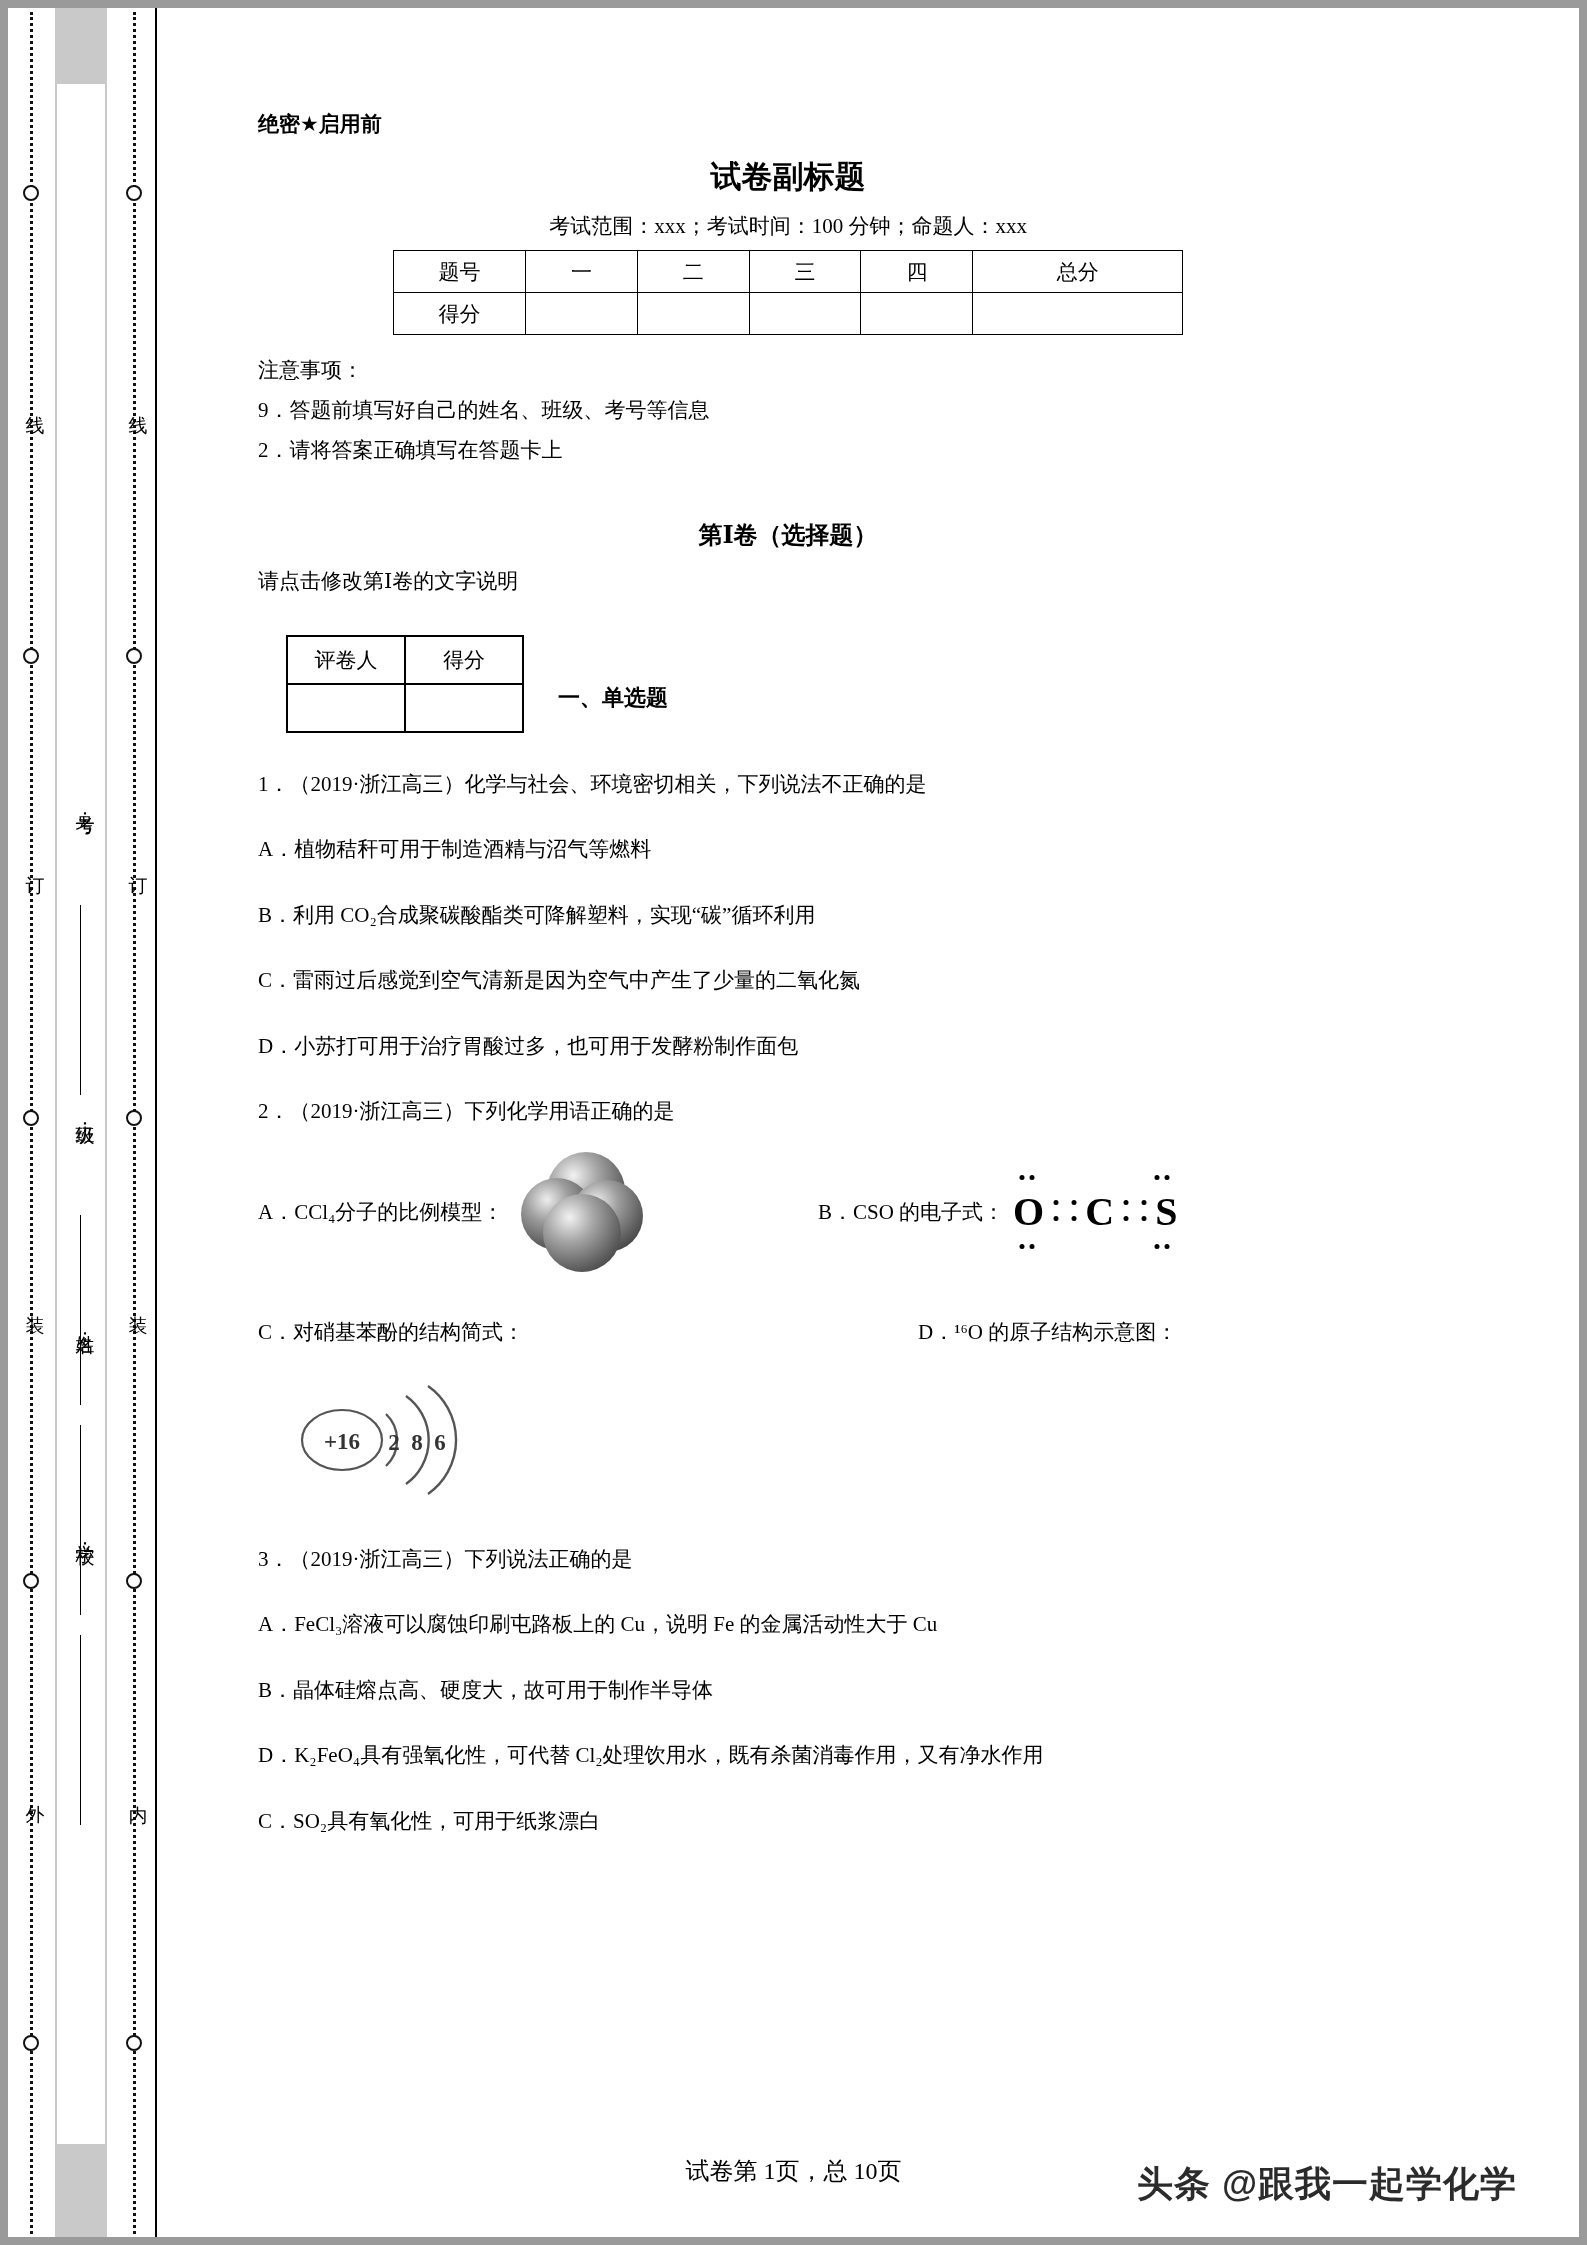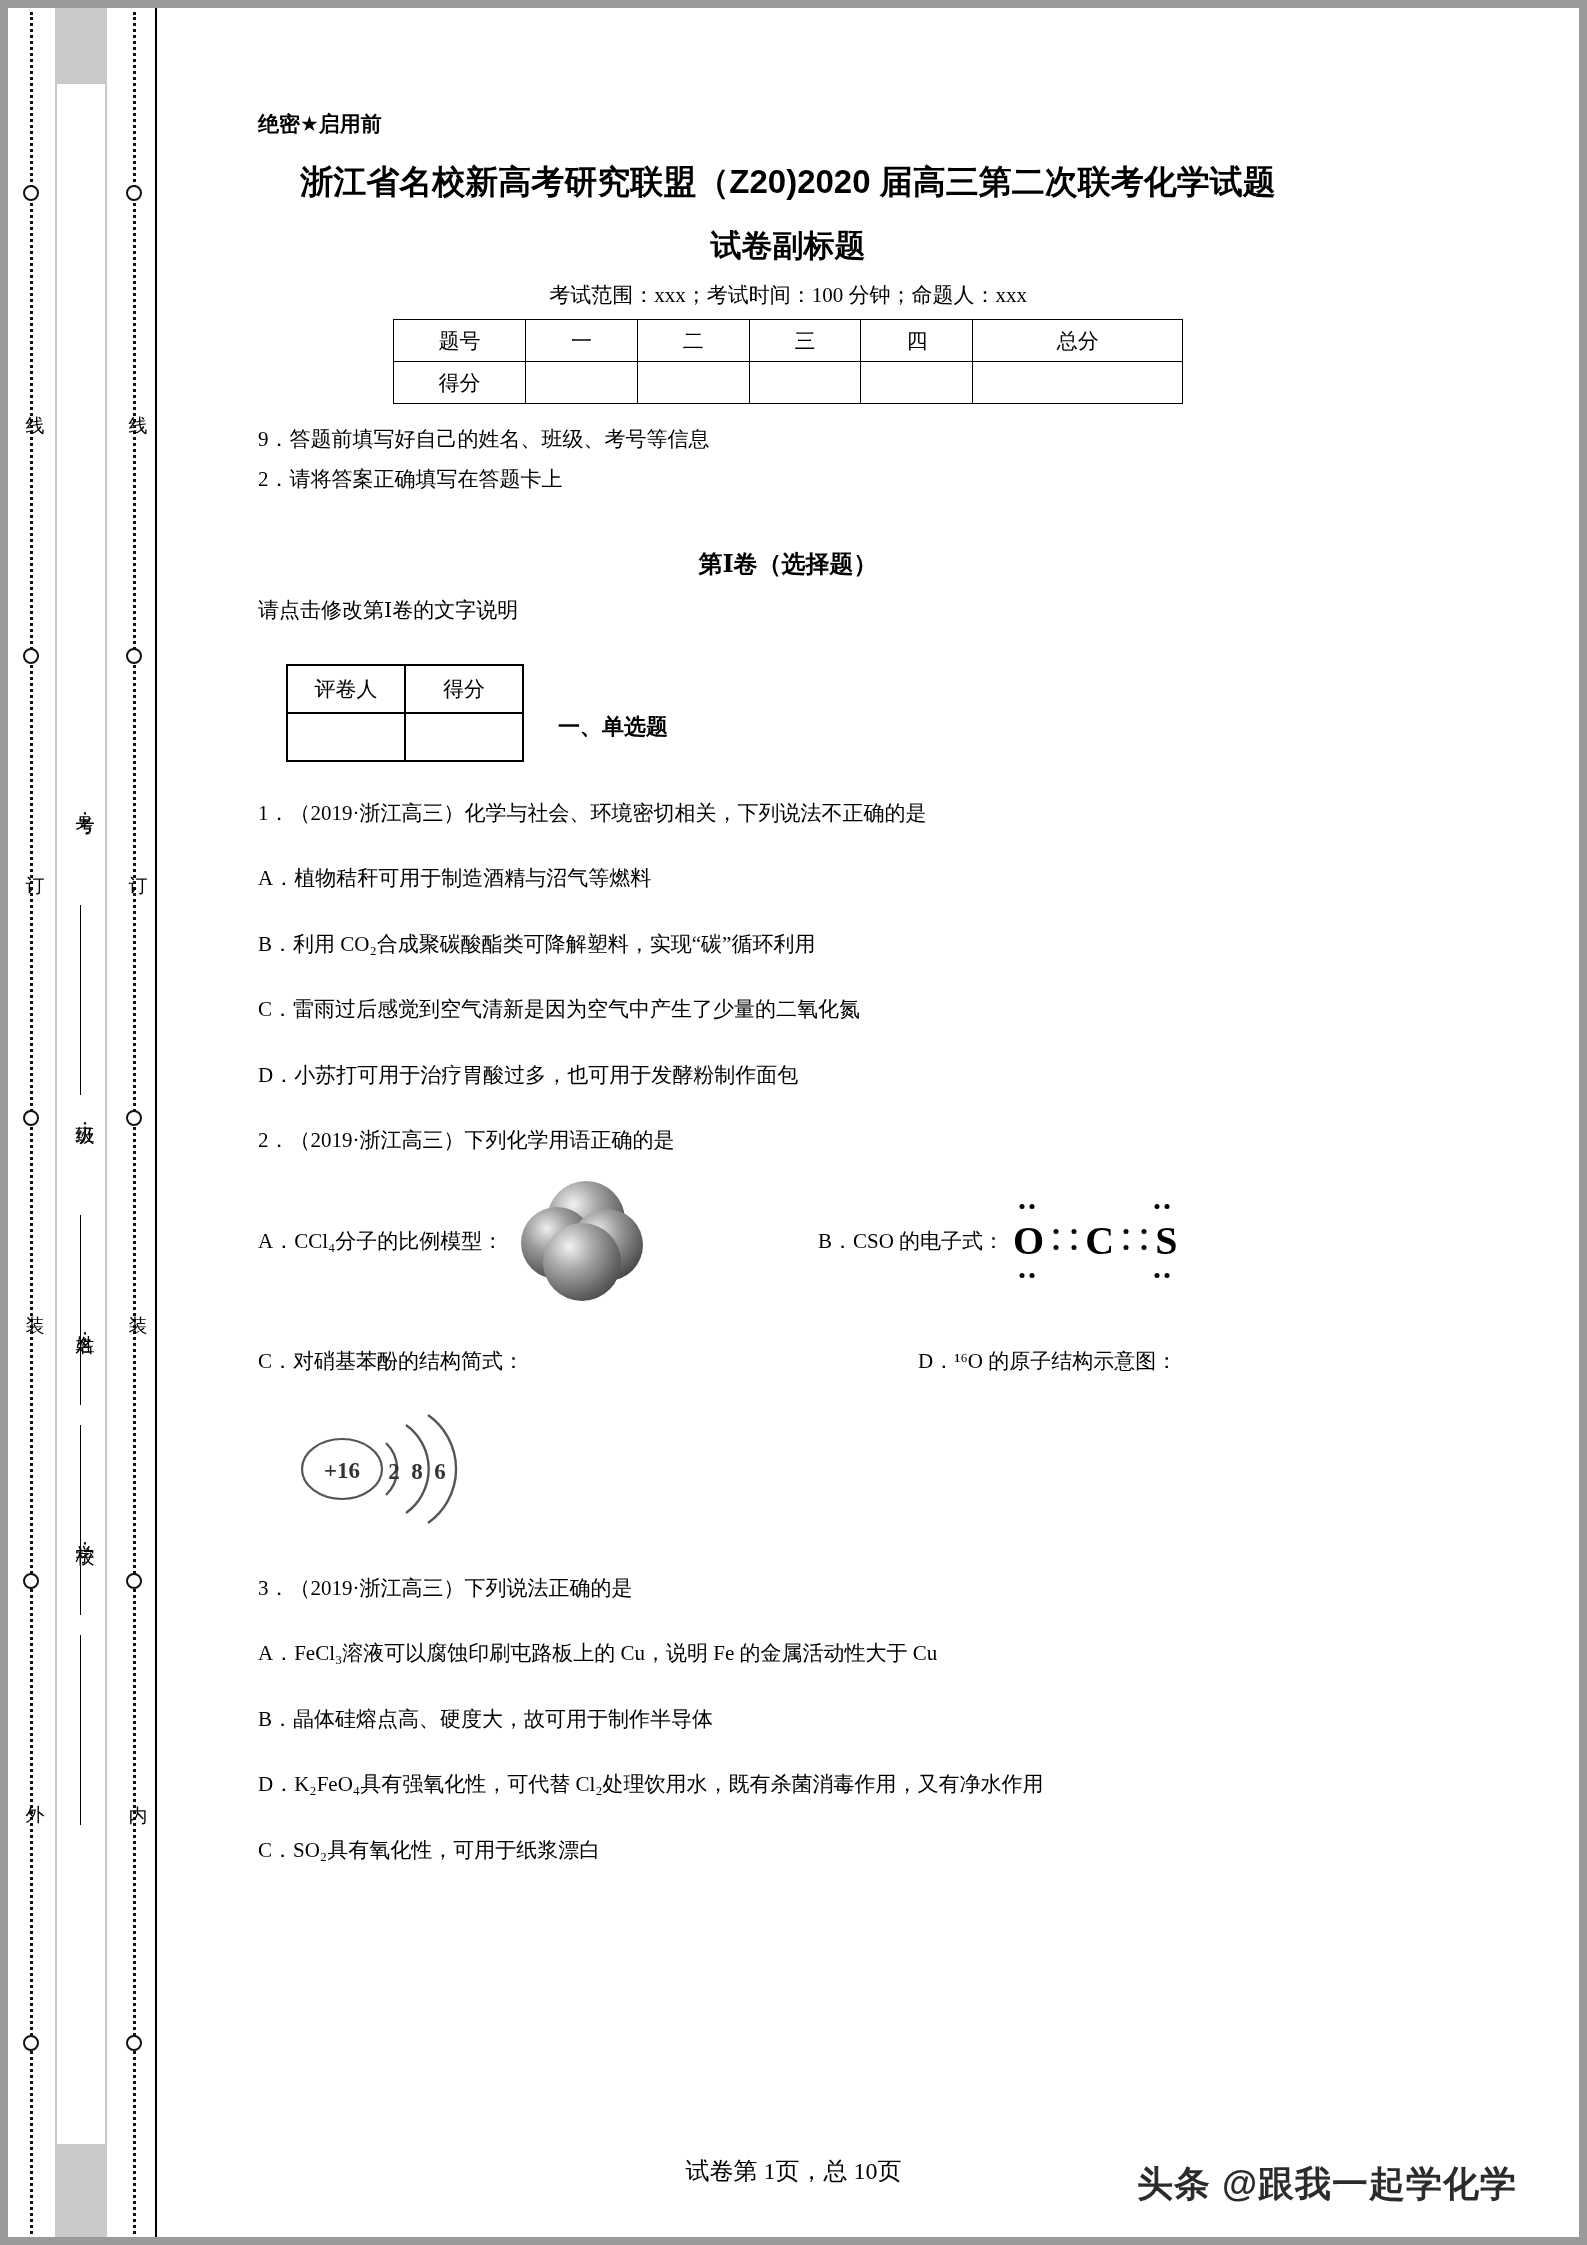--- a/index.html
+++ b/index.html
@@ -282,21 +282,20 @@
   <div class="infoline" style="left:72px; top:1320px;">姓名：</div>
   <div class="vline-thin" style="left:80px; top:1425px; height:190px;"></div>
 
   <div class="infoline" style="left:72px; top:1530px;">学校：</div>
   <div class="vline-thin" style="left:80px; top:1635px; height:190px;"></div>
 
   <div id="content">
 
     <div class="secret">绝密★启用前</div>
 
-    <h1 class="doc-title">浙江省名校新高考研究联盟（Z20)2020 届高三第二次联考化学试题</h1>
     <h2 class="doc-subtitle">试卷副标题</h2>
 
     <div class="examinfo">考试范围：xxx；考试时间：100 分钟；命题人：xxx</div>
 
     <table class="score">
       <tbody>
           <tr>
         <td class="head">题号</td>
         <td>一</td>
         <td>二</td>
@@ -309,20 +308,21 @@
         <td></td>
         <td></td>
         <td></td>
         <td></td>
         <td></td>
       </tr>
     </tbody>
       </table>
 
     <div class="notice">
+      <div>注意事项：</div>
       <div>9．答题前填写好自己的姓名、班级、考号等信息</div>
       <div>2．请将答案正确填写在答题卡上</div>
     </div>
 
     <div class="volume-title">第Ⅰ卷（选择题）</div>
     <div class="vol-desc">请点击修改第Ⅰ卷的文字说明</div>
 
     <div class="grader-wrap">
       <table class="grader">
         <tbody>

